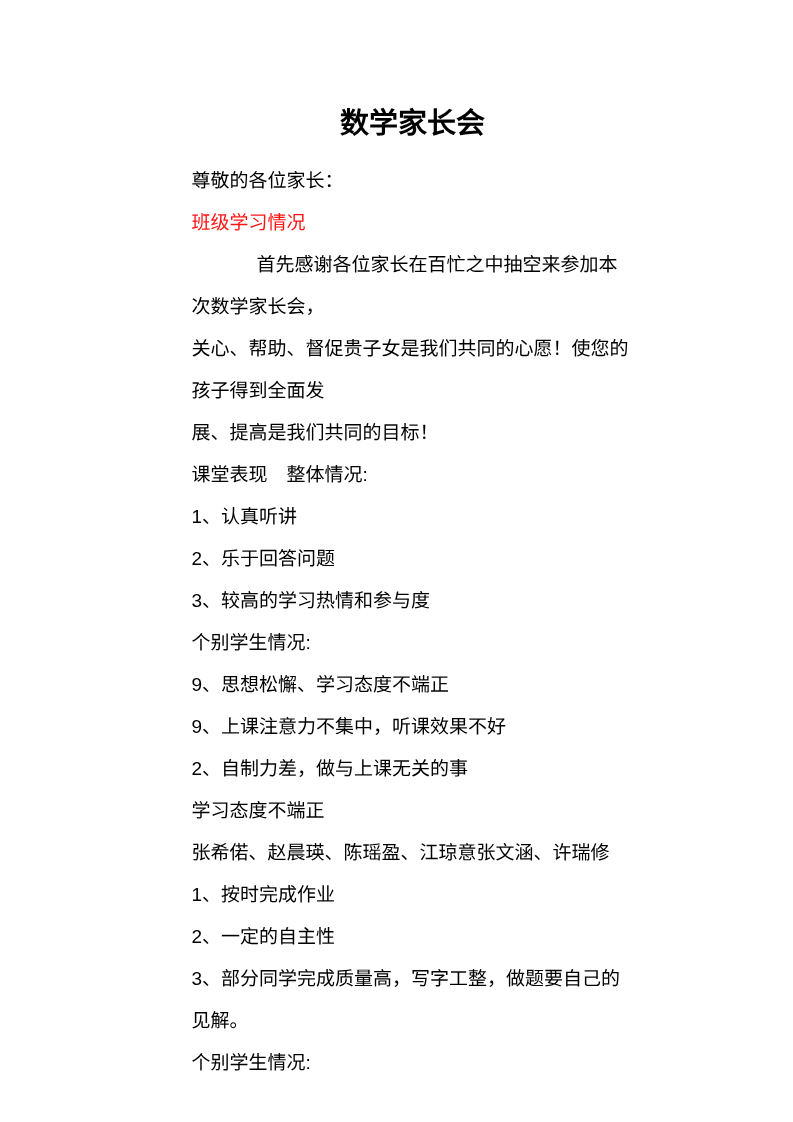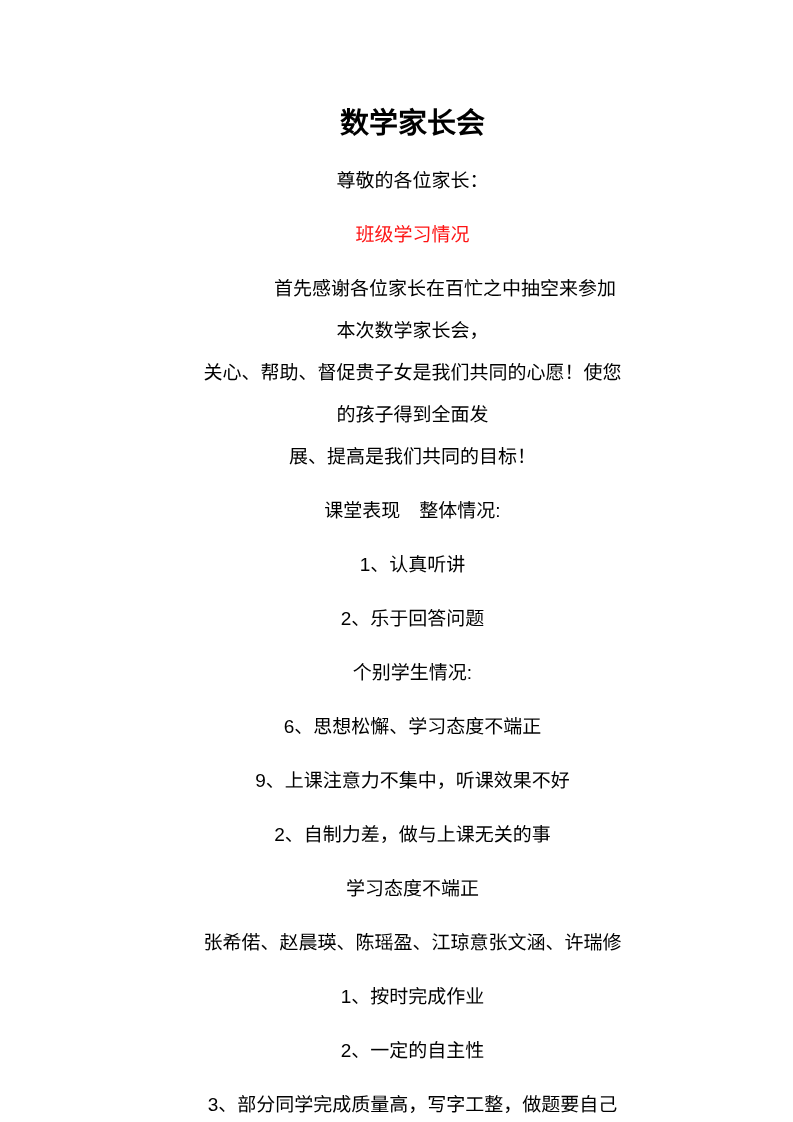--- a/index.html
+++ b/index.html
@@ -21,26 +21,25 @@
   }
   .doc-title {
     margin: 0 0 17px 0;
     font-size: 29px;
     line-height: 40px;
     font-weight: 700;
     text-align: center;
     color: #000000;
   }
   .line {
-    margin: 12px;
+    margin: 0;
     font-size: 19px;
     line-height: 42px;
     color: #000000;
     white-space: pre-line;
-    text-align: center;
   }
   .indent {
     text-indent: 65px;
   }
   .red {
     color: #fe1414;
   }
 </style>
 </head>
 <body>
@@ -56,24 +55,25 @@
   <p class="line indent">首先感谢各位家长在百忙之中抽空来参加本次数学家长会，
 关心、帮助、督促贵子女是我们共同的心愿！使您的孩子得到全面发
 展、提高是我们共同的目标！</p>
 
   <p class="line">课堂表现　整体情况:</p>
 
   <p class="line">1、认真听讲</p>
 
   <p class="line">2、乐于回答问题</p>
 
+  <p class="line">3、较高的学习热情和参与度</p>
 
   <p class="line">个别学生情况:</p>
 
-  <p class="line">6、思想松懈、学习态度不端正</p>
+  <p class="line">9、思想松懈、学习态度不端正</p>
 
   <p class="line">9、上课注意力不集中，听课效果不好</p>
 
   <p class="line">2、自制力差，做与上课无关的事</p>
 
   <p class="line">学习态度不端正</p>
 
   <p class="line">张希偌、赵晨瑛、陈瑶盈、江琼意张文涵、许瑞修</p>
 
 

